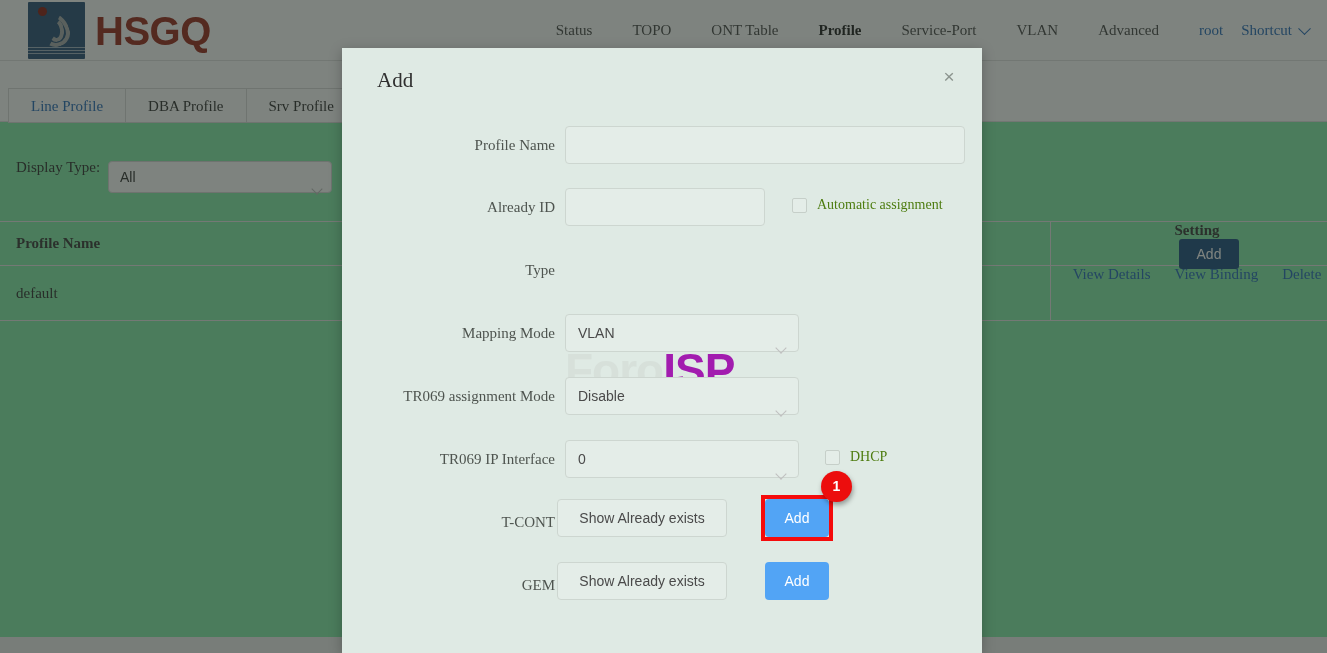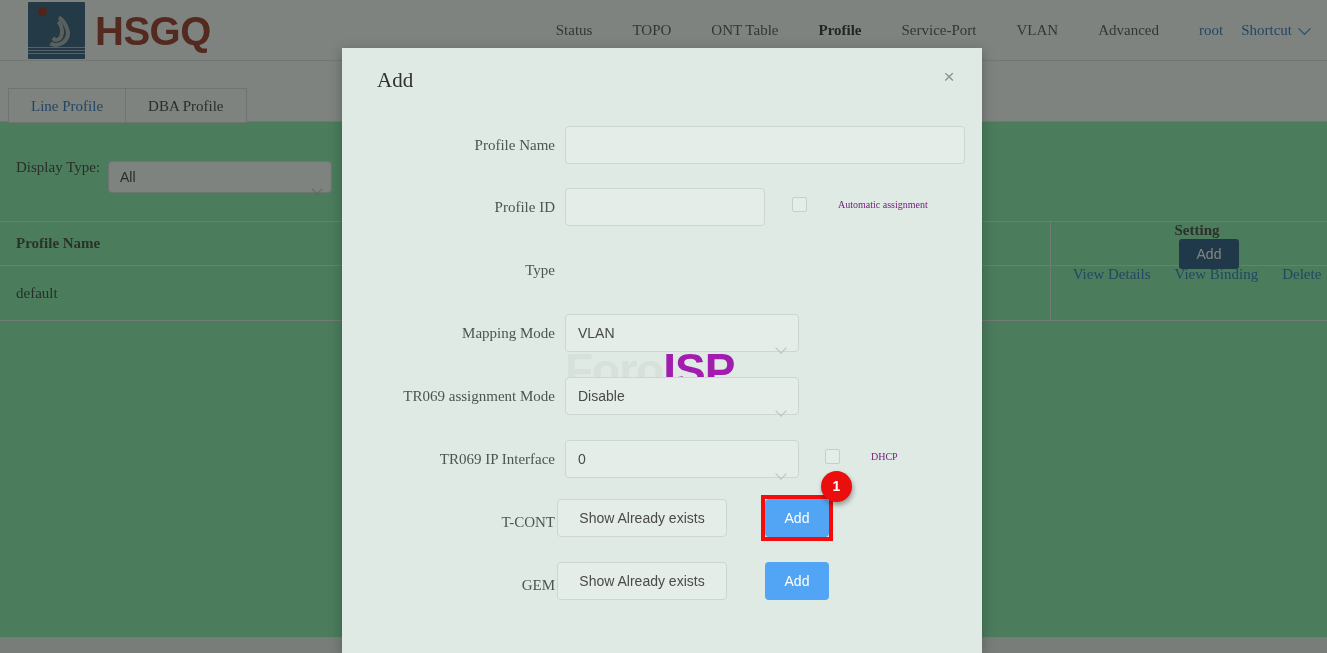--- a/index.html
+++ b/index.html
@@ -178,21 +178,21 @@
   }
   .sel .sc { position: absolute; right: 13px; top: 14px; }
 
   .chk {
     position: absolute; top: 9px; display: flex; align-items: center; gap: 10px;
   }
   .chkbox {
     width: 15px; height: 15px; border: 1px solid #c6cfc9; border-radius: 2px;
     background: #e4ede8; cursor: pointer;
   }
-  .chklabel { font-size: 10px; color: #701a75; margin-left: 21px; }
+  .chklabel { font-size: 14px; color: #4d7c0f; }
 
   .ghost-btn {
     width: 170px; height: 38px; border: 1px solid #cdd6d0; border-radius: 4px;
     background: #e4ede8; font-family: "Liberation Sans", sans-serif;
     font-size: 14px; color: #4a4a4a; cursor: pointer;
   }
   .blue-btn {
     width: 64px; height: 38px; border: none; border-radius: 4px;
     background: #52a4f5; color: #fff; font-family: "Liberation Sans", sans-serif;
     font-size: 14px; cursor: pointer;
@@ -235,20 +235,21 @@
         <a href="#">Advanced</a>
         <a href="#" class="user">root</a>
         <a href="#" class="shortcut"><span>Shortcut</span><span class="chev"></span></a>
       </div>
     </div>
 
     <div class="tabbar">
       <div class="tabs">
         <div class="tab active">Line Profile</div>
         <div class="tab">DBA Profile</div>
+        <div class="tab">Srv Profile</div>
       </div>
     </div>
 
     <div class="filterbar">
       <div class="filter-label">Display Type:</div>
       <div class="filter-select">
         <span>All</span>
         <span class="sc"><span class="sel-chev"></span></span>
       </div>
     </div>
@@ -298,21 +299,21 @@
     <div class="form">
 
       <div class="frow" style="height:62px;">
         <div class="flabel" style="top:17px;">Profile Name</div>
         <div class="fctl" style="top:16px;">
           <input class="inp wide" type="text" placeholder="" style="">
         </div>
       </div>
 
       <div class="frow" style="height:63px;">
-        <div class="flabel" style="top:17px;">Profile ID</div>
+        <div class="flabel" style="top:17px;">Already ID</div>
         <div class="fctl" style="top:16px;">
           <input class="inp narrow" type="text" placeholder="" style="">
         </div>
         <div class="chk" style="left:450px; top:25px;">
           <span class="chkbox"></span>
           <span class="chklabel">Automatic assignment</span>
         </div>
       </div>
 
       <div class="frow" style="height:63px;">

